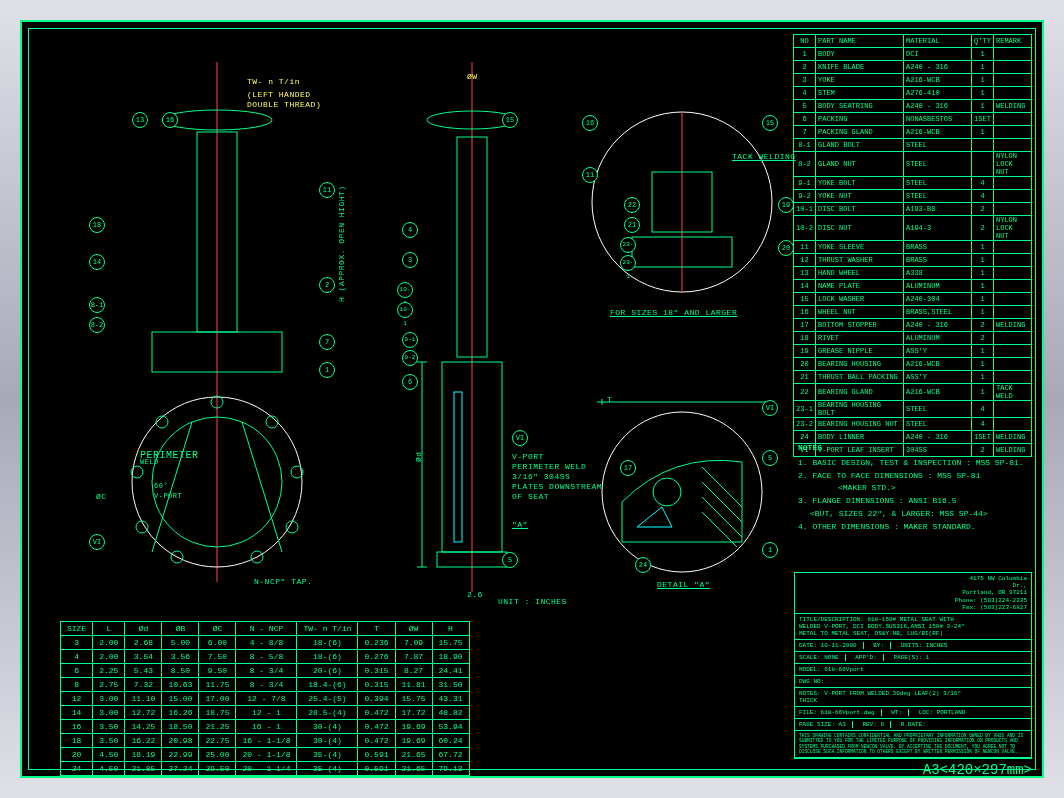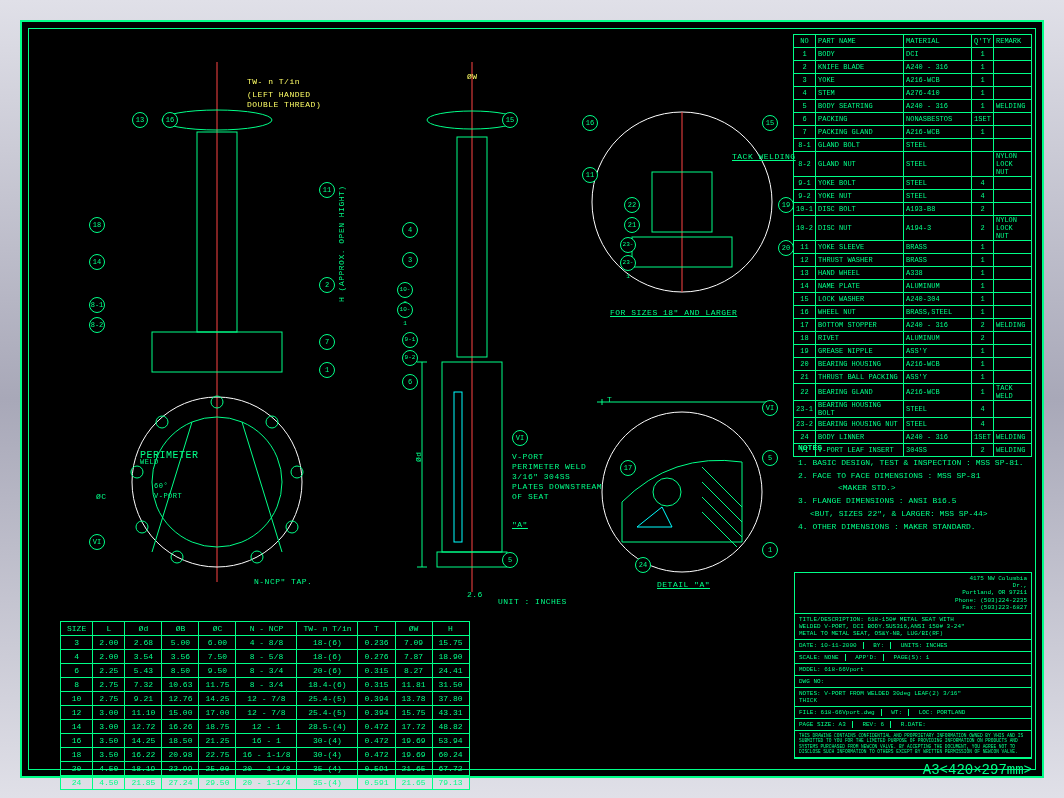--- a/index.html
+++ b/index.html
@@ -301,32 +301,20 @@
           <td>8</td>
           <td>2.75</td>
           <td>7.32</td>
           <td>10.63</td>
           <td>11.75</td>
           <td>8 - 3/4</td>
           <td>18.4-(6)</td>
           <td>0.315</td>
           <td>11.81</td>
           <td>31.50</td>
-        </tr>
-        <tr>
-          <td>10</td>
-          <td>2.75</td>
-          <td>9.21</td>
-          <td>12.76</td>
-          <td>14.25</td>
-          <td>12 - 7/8</td>
-          <td>25.4-(5)</td>
-          <td>0.394</td>
-          <td>13.78</td>
-          <td>37.80</td>
         </tr>
         <tr>
           <td>12</td>
           <td>3.00</td>
           <td>11.10</td>
           <td>15.00</td>
           <td>17.00</td>
           <td>12 - 7/8</td>
           <td>25.4-(5)</td>
           <td>0.394</td>

